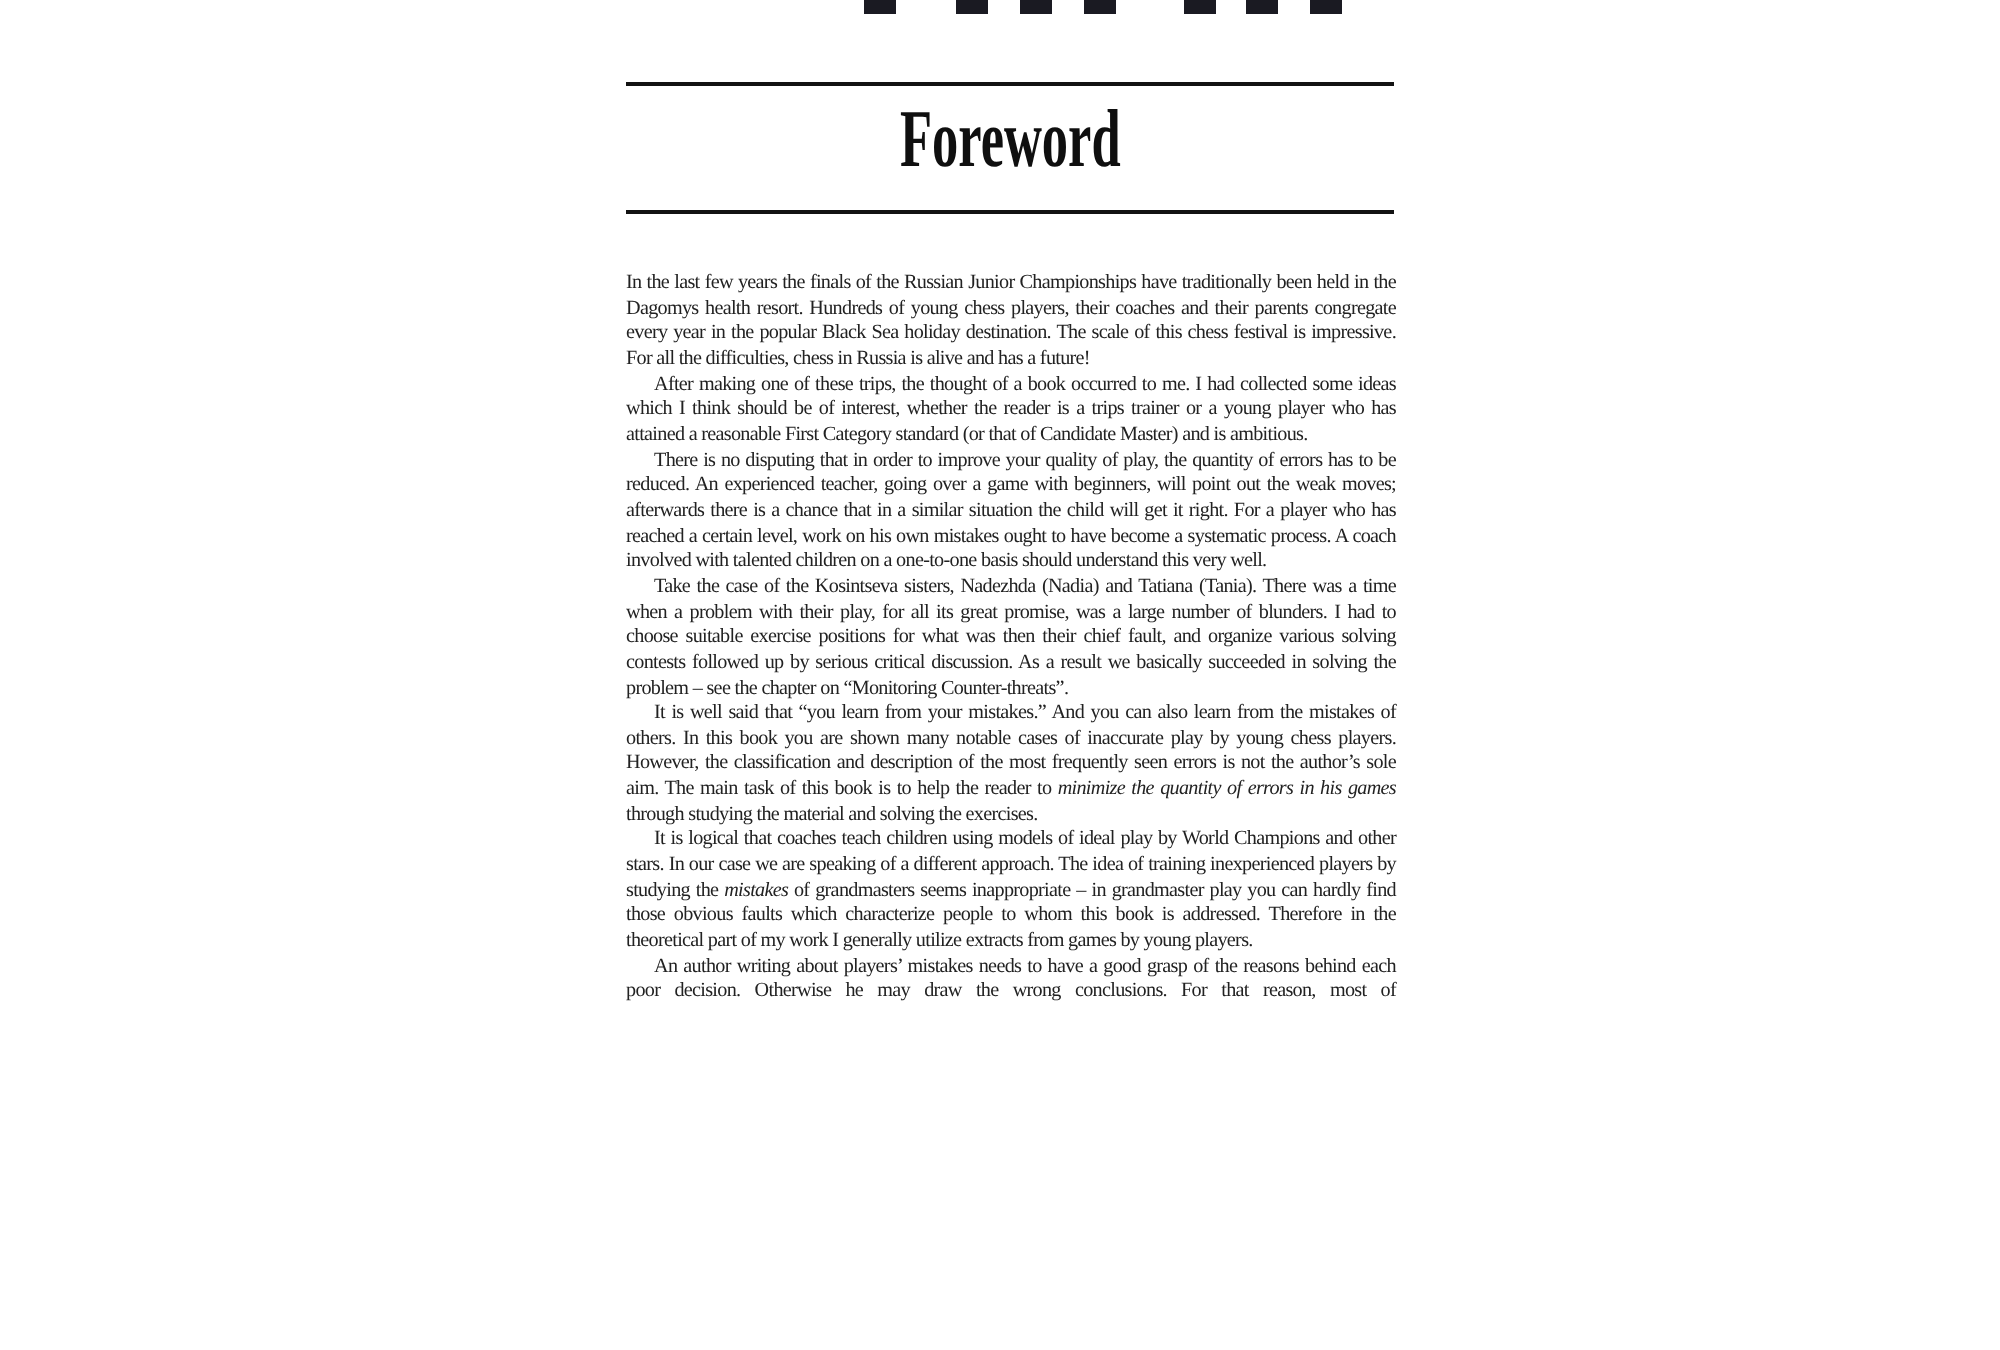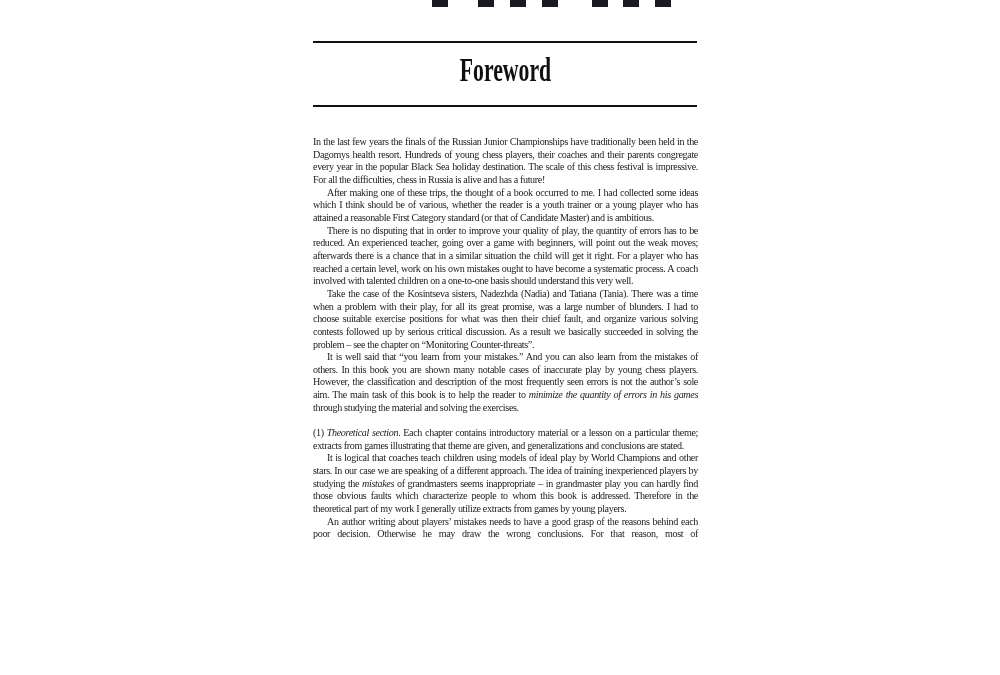--- a/index.html
+++ b/index.html
@@ -33,21 +33,21 @@
   }
   #rule-top { top: 41px; }
   #rule-bottom { top: 105px; }
   #page-title {
     position: absolute;
     left: 313px;
     top: 49px;
     width: 384px;
     margin: 0;
     text-align: center;
-    font-size: 34px;
+    font-size: 41px;
     font-weight: bold;
     color: #0f0f0f;
     line-height: 41px;
     white-space: nowrap;
   }
   #page-title .condense {
     display: inline-block;
     transform: scaleX(0.64);
     transform-origin: 50% 50%;
   }
@@ -89,22 +89,21 @@
     </div>
 
   <div id="rule-top" class="rule"></div>
 
   <h1 id="page-title"><span class="condense">Foreword</span></h1>
 
   <div id="rule-bottom" class="rule"></div>
 
   <div id="foreword-body">
       <p class=""><span>In the last few years the finals of the Russian Junior Championships have traditionally been held in the Dagomys health resort. Hundreds of young chess players, their coaches and their parents congregate every year in the popular Black Sea holiday destination. The scale of this chess festival is impressive. For all the difficulties, chess in Russia is alive and has a future!</span></p>
-      <p class="indent "><span>After making one of these trips, the thought of a book occurred to me. I had collected some ideas which I think should be of various, whether the reader is a youth trainer or a young player who has attained a reasonable First Category standard (or that of Candidate Master) and is ambitious.</span></p>
+      <p class="indent "><span>After making one of these trips, the thought of a book occurred to me. I had collected some ideas which I think should be of interest, whether the reader is a trips trainer or a young player who has attained a reasonable First Category standard (or that of Candidate Master) and is ambitious.</span></p>
       <p class="indent "><span>There is no disputing that in order to improve your quality of play, the quantity of errors has to be reduced. An experienced teacher, going over a game with beginners, will point out the weak moves; afterwards there is a chance that in a similar situation the child will get it right. For a player who has reached a certain level, work on his own mistakes ought to have become a systematic process. A coach involved with talented children on a one-to-one basis should understand this very well.</span></p>
       <p class="indent "><span>Take the case of the Kosintseva sisters, Nadezhda (Nadia) and Tatiana (Tania). There was a time when a problem with their play, for all its great promise, was a large number of blunders. I had to choose suitable exercise positions for what was then their chief fault, and organize various solving contests followed up by serious critical discussion. As a result we basically succeeded in solving the problem – see the chapter on “Monitoring Counter-threats”.</span></p>
       <p class="indent "><span>It is well said that “you learn from your mistakes.” And you can also learn from the mistakes of others. In this book you are shown many notable cases of inaccurate play by young chess players. However, the classification and description of the most frequently seen errors is not the author’s sole aim. The main task of this book is to help the reader to </span><i>minimize the quantity of errors in his games</i><span> through studying the material and solving the exercises.</span></p>
-      <p class="space-before "><span>(1) </span><i>Theoretical section</i><span>. Each chapter contains introductory material or a lesson on a particular theme; extracts from games illustrating that theme are given, and generalizations and conclusions are stated.</span></p>
       <p class="indent "><span>It is logical that coaches teach children using models of ideal play by World Champions and other stars. In our case we are speaking of a different approach. The idea of training inexperienced players by studying the </span><i>mistakes</i><span> of grandmasters seems inappropriate – in grandmaster play you can hardly find those obvious faults which characterize people to whom this book is addressed. Therefore in the theoretical part of my work I generally utilize extracts from games by young players.</span></p>
       <p class="indent cut"><span>An author writing about players’ mistakes needs to have a good grasp of the reasons behind each poor decision. Otherwise he may draw the wrong conclusions. For that reason, most of</span></p>
     </div>
 
 </div>
 
 </body></html>

